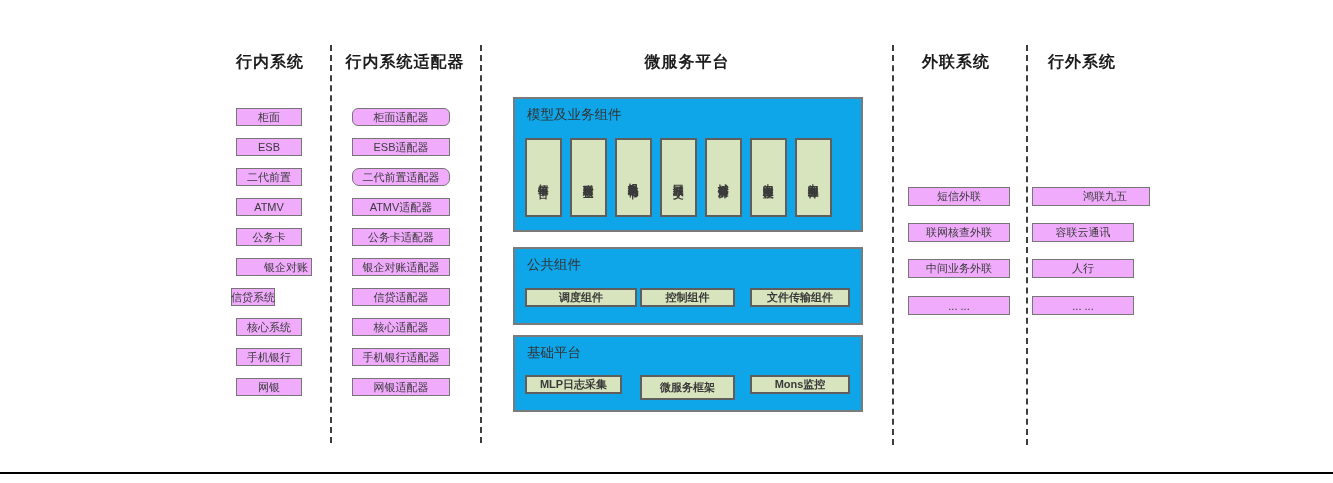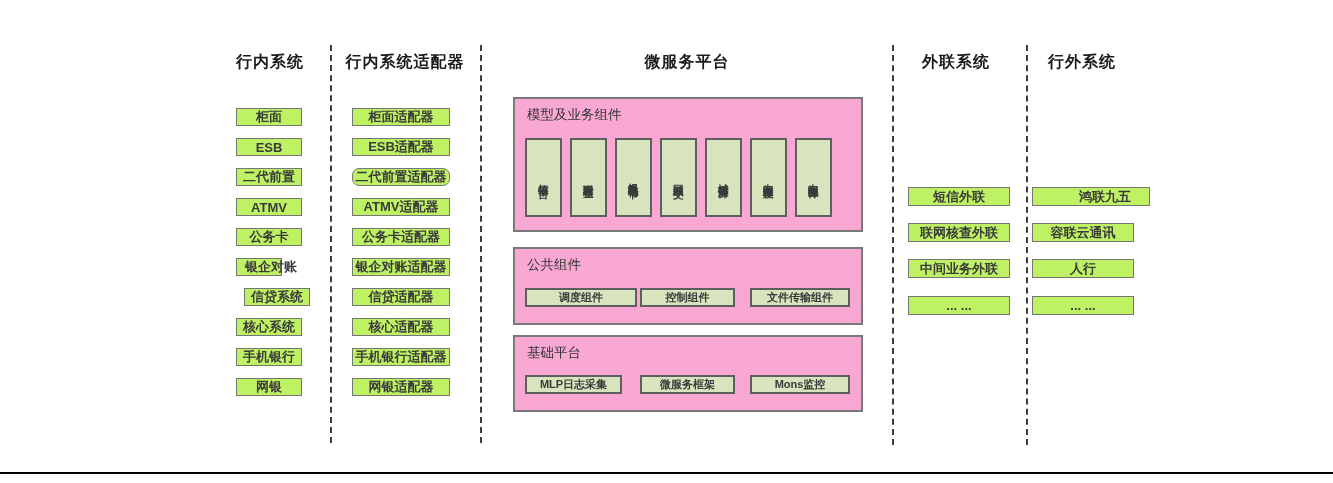--- a/index.html
+++ b/index.html
@@ -6,26 +6,26 @@
   .stage {
     position:relative; width:1333px; height:483px; background:#ffffff;
     font-family:"Liberation Sans","DejaVu Sans",sans-serif; overflow:hidden;
   }
   .hdr {
     position:absolute; text-align:center; font-weight:700; font-size:16px;
     color:#1c1c1c; letter-spacing:1px; white-space:nowrap;
   }
   .vdiv { position:absolute; width:0; border-left:2px dashed #3d3d3d; }
   .sbox {
-    position:absolute; box-sizing:border-box; background:#bef264;
+    position:absolute; box-sizing:border-box; background:#f0abfc;
     border:1.5px solid #767676; display:flex; align-items:center; justify-content:center;
-    font-size:13px; font-weight:700; color:#3a3a3a; white-space:nowrap;
+    font-size:11px; font-weight:400; color:#3a3a3a; white-space:nowrap;
   }
   .panel {
-    position:absolute; box-sizing:border-box; background:#f9a8d4;
+    position:absolute; box-sizing:border-box; background:#0ea5e9;
     border:2px solid #7a7a7a;
   }
   .ptitle {
     position:absolute; left:12px; top:7px; font-size:13.5px; font-weight:400;
     color:#333333; white-space:nowrap;
   }
   .cbox {
     position:absolute; box-sizing:border-box; background:#d7e4bd;
     border:2px solid #5e5e5e; display:flex; align-items:center; justify-content:center;
     font-size:11px; font-weight:700; color:#3a3a3a; white-space:nowrap;
@@ -52,27 +52,27 @@
   <div class="vdiv" style="left:330px; top:45px; height:398px;"></div>
   <div class="vdiv" style="left:480px; top:45px; height:398px;"></div>
   <div class="vdiv" style="left:892px; top:45px; height:400px;"></div>
   <div class="vdiv" style="left:1026px; top:45px; height:400px;"></div>
 
   <div class="sbox" style="left:236px; top:108px; width:66px; height:18px;">柜面</div>
   <div class="sbox" style="left:236px; top:138px; width:66px; height:18px;">ESB</div>
   <div class="sbox" style="left:236px; top:168px; width:66px; height:18px;">二代前置</div>
   <div class="sbox" style="left:236px; top:198px; width:66px; height:18px;">ATMV</div>
   <div class="sbox" style="left:236px; top:228px; width:66px; height:18px;">公务卡</div>
-  <div class="sbox" style="left:236px; top:258px; width:46px; height:18px;padding-left:24px;">银企对账</div>
-  <div class="sbox" style="left:244px; top:288px; width:66px; height:18px;">信贷系统</div>
+  <div class="sbox" style="left:236px; top:258px; width:76px; height:18px;padding-left:24px;">银企对账</div>
+  <div class="sbox" style="left:231px; top:288px; width:44px; height:18px;">信贷系统</div>
   <div class="sbox" style="left:236px; top:318px; width:66px; height:18px;">核心系统</div>
   <div class="sbox" style="left:236px; top:348px; width:66px; height:18px;">手机银行</div>
   <div class="sbox" style="left:236px; top:378px; width:66px; height:18px;">网银</div>
 
-  <div class="sbox" style="left:352px; top:108px; width:98px; height:18px;">柜面适配器</div>
+  <div class="sbox" style="left:352px; top:108px; width:98px; height:18px;border-radius:6px;">柜面适配器</div>
   <div class="sbox" style="left:352px; top:138px; width:98px; height:18px;">ESB适配器</div>
   <div class="sbox" style="left:352px; top:168px; width:98px; height:18px;border-radius:7px;">二代前置适配器</div>
   <div class="sbox" style="left:352px; top:198px; width:98px; height:18px;">ATMV适配器</div>
   <div class="sbox" style="left:352px; top:228px; width:98px; height:18px;text-align:center;">公务卡适配器</div>
   <div class="sbox" style="left:352px; top:258px; width:98px; height:18px;">银企对账适配器</div>
   <div class="sbox" style="left:352px; top:288px; width:98px; height:18px;">信贷适配器</div>
   <div class="sbox" style="left:352px; top:318px; width:98px; height:18px;">核心适配器</div>
   <div class="sbox" style="left:352px; top:348px; width:98px; height:18px;">手机银行适配器</div>
   <div class="sbox" style="left:352px; top:378px; width:98px; height:18px;">网银适配器</div>
 
@@ -90,21 +90,21 @@
   <div class="panel" style="left:513px; top:247px; width:350px; height:78px;">
     <div class="ptitle">公共组件</div>
     <div class="cbox" style="left:10px;  top:39px; width:112px;  height:19px;">调度组件</div>
     <div class="cbox" style="left:125px; top:39px; width:95px;  height:19px;font-family:Liberation Serif, serif;">控制组件</div>
     <div class="cbox" style="left:235px; top:39px; width:100px; height:19px;">文件传输组件</div>
   </div>
 
   <div class="panel" style="left:513px; top:335px; width:350px; height:77px;">
     <div class="ptitle">基础平台</div>
     <div class="cbox" style="left:10px;  top:38px; width:97px;  height:19px;">MLP日志采集</div>
-    <div class="cbox" style="left:125px; top:38px; width:95px;  height:19px;">微服务框架</div>
+    <div class="cbox" style="left:125px; top:38px; width:95px;  height:25px;">微服务框架</div>
     <div class="cbox" style="left:235px; top:38px; width:100px; height:19px;">Mons监控</div>
   </div>
 
   <div class="sbox" style="left:908px; top:187px; width:102px; height:19px;">短信外联</div>
   <div class="sbox" style="left:908px; top:223px; width:102px; height:19px;">联网核查外联</div>
   <div class="sbox" style="left:908px; top:259px; width:102px; height:19px;">中间业务外联</div>
   <div class="sbox" style="left:908px; top:296px; width:102px; height:19px;">... ...</div>
 
   <div class="sbox" style="left:1032px; top:187px; width:118px; height:19px;padding-left:28px;">鸿联九五</div>
   <div class="sbox" style="left:1032px; top:223px; width:102px; height:19px;">容联云通讯</div>

